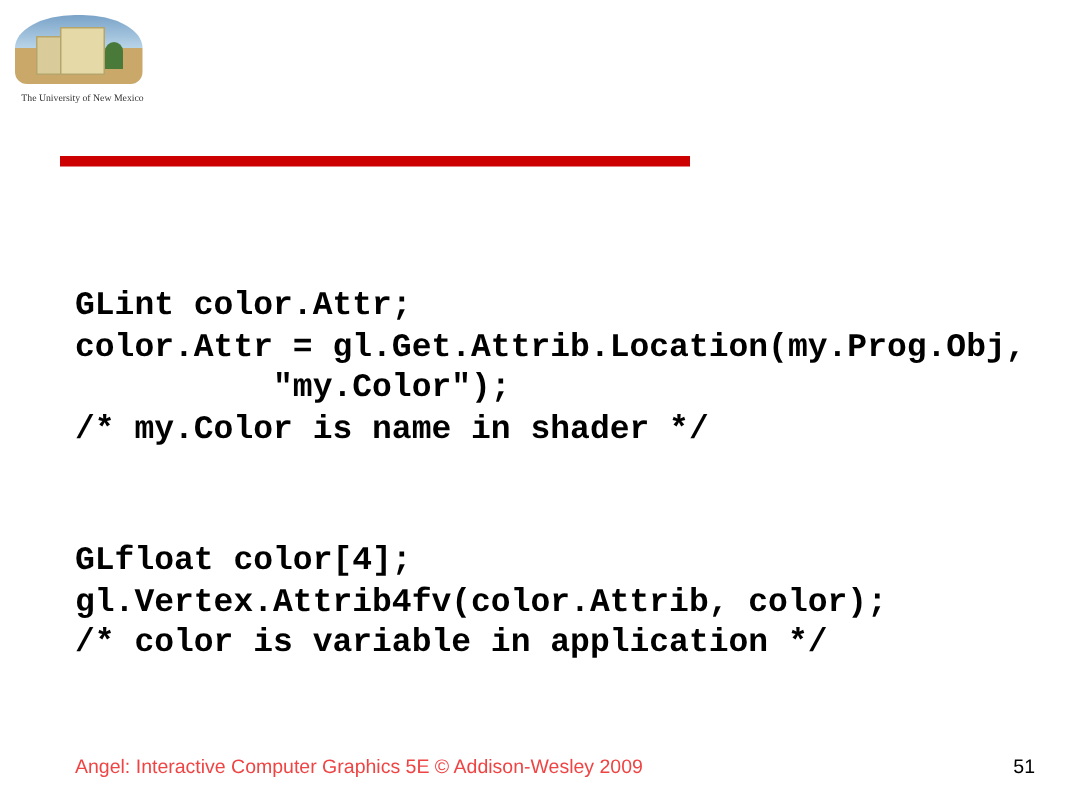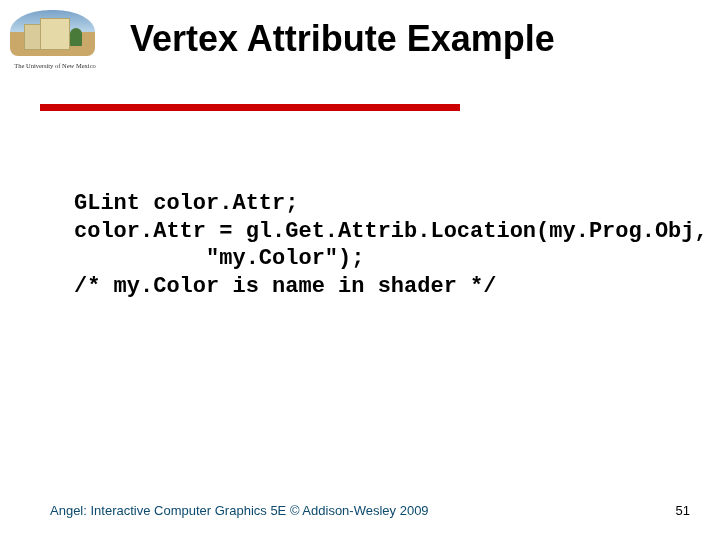--- a/index.html
+++ b/index.html
@@ -95,28 +95,28 @@
   .code-block {
     position: absolute;
     left: 50px;
     font-family: "Courier New", Courier, monospace;
     font-size: 22px;
     font-weight: bold;
     color: #000;
     white-space: pre;
     line-height: 1.25;
   }
-  .code1 { top: 190px; margin-left: 24px; }
+  .code1 { top: 190px; }
   .code2 { top: 360px; }
   .footer {
     position: absolute;
     bottom: 22px;
     left: 50px;
     font-size: 13px;
-    color: #0c4a6e;
+    color: #ef4444;
   }
   .pagenum {
     position: absolute;
     bottom: 22px;
     right: 30px;
     font-size: 13px;
     color: #000;
   }
 </style>
 </head>
@@ -128,26 +128,28 @@
     <div class="logo-img">
       <div class="logo-sky"></div>
       <div class="logo-ground"></div>
       <div class="logo-bldg2"></div>
       <div class="logo-bldg"></div>
       <div class="logo-tree"></div>
     </div>
     <div class="logo-caption">The University of New Mexico</div>
   </div>
 
-  <div class="title">Vertex Attribute Example</div>
 
   <div class="red-rule"></div>
 
   <div class="code-block code1">GLint color.Attr;
 color.Attr = gl.Get.Attrib.Location(my.Prog.Obj,
           "my.Color");
 /* my.Color is name in shader */</div>
 
+  <div class="code-block code2">GLfloat color[4];
+gl.Vertex.Attrib4fv(color.Attrib, color);
+/* color is variable in application */</div>
 
   <div class="footer">Angel: Interactive Computer Graphics 5E © Addison-Wesley 2009</div>
   <div class="pagenum">51</div>
 
 </div>
 
 </body></html>

